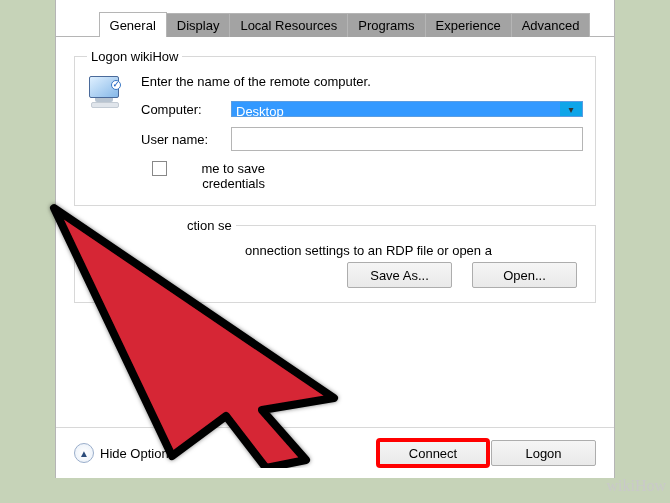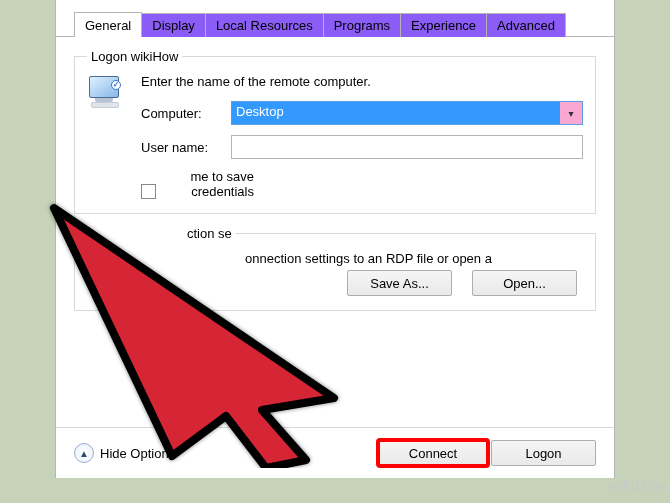--- a/index.html
+++ b/index.html
@@ -23,26 +23,27 @@
     border-left: 1px solid #b5b5b5;
     border-right: 1px solid #b5b5b5;
     display: flex;
     flex-direction: column;
   }
   .tabs {
     display: flex;
     padding: 12px 0 0 18px;
     border-bottom: 1px solid #b5b5b5;
     height: 37px;
+    justify-content: center;
   }
   .tab {
     padding: 4px 10px 5px 10px;
     border: 1px solid #b5b5b5;
     border-bottom: none;
-    background: #8b5cf6;
+    background: #a3a3a3;
     margin-right: -1px;
     font-size: 13px;
     position: relative;
     top: 1px;
     cursor: pointer;
   }
   .tab.active {
     top: 0;
     padding-top: 5px;
     padding-bottom: 6px;
@@ -91,33 +92,33 @@
     position:absolute; left:24px; top:6px; width:10px;height:10px; background:#fff;border:1px solid #3a78c5;border-radius:50%;
     display:flex;align-items:center;justify-content:center; font-size:8px;color:#2a6ac5;font-weight:bold;line-height:1;
   }
   .fields { flex:1; }
   .instr { margin-bottom: 12px; }
   .row {
     display:flex; align-items:center; margin-bottom:10px;
   }
   .row label { width: 90px; }
   .combo {
-    flex:1; display:flex; border:1px solid #5a9de2; height:24px; background:#f9a8d4;
+    flex:1; display:flex; border:1px solid #5a9de2; height:16px; background:#0ea5e9;
   }
   .combo .sel {
     flex:1; padding:2px 4px; background:#3399ff; color:#fff;
   }
   .combo .arrow {
     width:22px; display:flex; align-items:center; justify-content:center; font-size:10px; color:#333;
   }
   .textinput {
     flex:1; border:1px solid #b5b5b5; height:24px; padding:2px 4px; background:#fff;
   }
   .hint { margin: 4px 0 18px 0; }
-  .chkrow { display:flex; align-items:flex-end; gap:8px; }
+  .chkrow { display:flex; align-items:flex-start; gap:8px;margin-left:11px; }
   .chkbox { width:15px; height:15px; border:1px solid #888; background:#fff; display:inline-block; }
   .conn-text { margin-bottom: 4px; }
   .btnrow { display:flex; gap:20px; justify-content:flex-end; }
   .btn {
     min-width: 105px; height:26px; border:1px solid #adadad;
     background: linear-gradient(#f5f5f5,#e9e9e9);
     font-size:13px; cursor:pointer;
     display:flex; align-items:center; justify-content:center;
     border-radius:2px;
   }

